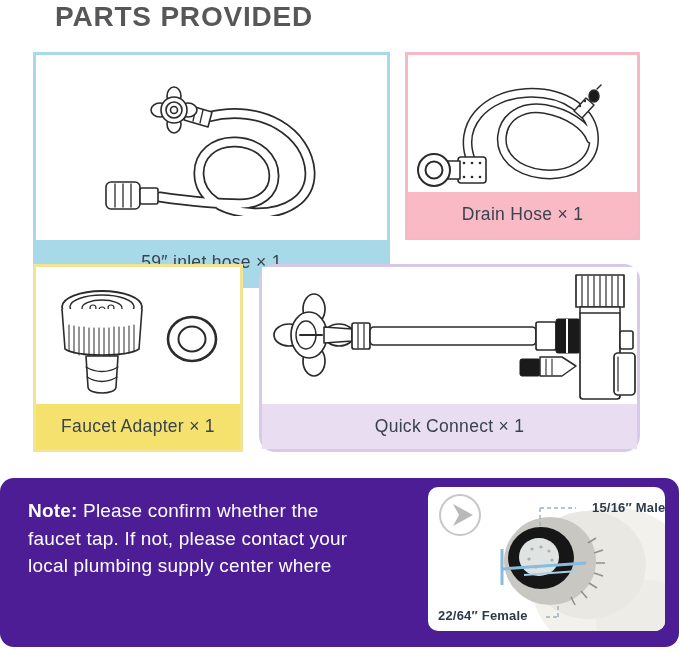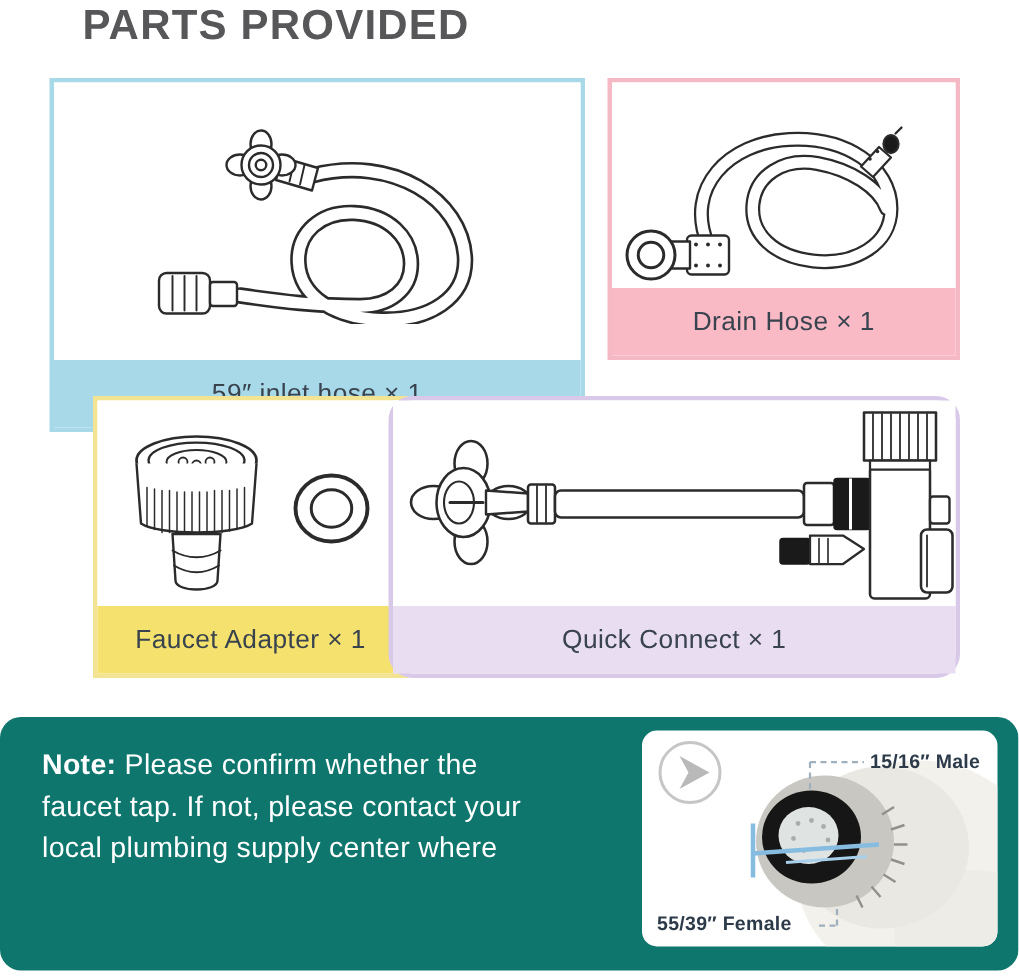--- a/index.html
+++ b/index.html
@@ -97,21 +97,21 @@
         <circle cx="64" cy="122" r="1.3" fill="#2b2b2b"></circle>
         <circle cx="72" cy="122" r="1.3" fill="#2b2b2b"></circle>
       <rect class="laf" style="stroke-width:1.6" x="38" y="106" width="14" height="18"></rect>
       <circle class="laf" style="stroke-width:2" cx="26" cy="115" r="16"></circle>
       <circle class="laf" style="stroke-width:2" cx="26" cy="115" r="8.5"></circle>
     </svg>
   </div>
   <div class="band" style="background: rgb(249, 186, 198); color: rgb(57, 67, 78);">Drain Hose × 1</div>
 </div>
 
-<div class="panel p2" style="border-color: rgb(243, 228, 147); margin-left: 29px;">
+<div class="panel p2" style="border-color: rgb(243, 228, 147);">
   <div class="art">
     <svg width="197" height="137" viewBox="0 0 197 137">
       <ellipse class="laf" style="stroke-width:1.8" cx="62" cy="40" rx="40" ry="16"></ellipse>
       <ellipse class="la" style="stroke-width:1.5" cx="62" cy="40" rx="32" ry="12"></ellipse>
       <ellipse class="la" style="stroke-width:1.3" cx="62" cy="41" rx="20" ry="8"></ellipse>
       <circle class="la" style="stroke-width:1.2" cx="53" cy="41" r="3"></circle>
       <circle class="la" style="stroke-width:1.2" cx="62" cy="43" r="3"></circle>
       <circle class="la" style="stroke-width:1.2" cx="71" cy="41" r="3"></circle>
       <path class="laf" style="stroke-width:1.6" d="M22,42 L25,82 C37,90 87,90 99,82 L102,42"></path>
       <path class="la" style="stroke-width:1" d="M29,58 v26 M34,59 v27 M39,60 v28 M44,60 v28 M49,61 v28 M54,61 v28 M59,61 v28 M64,61 v28 M69,61 v28 M74,60 v28 M79,60 v28 M84,60 v27 M89,59 v27 M94,58 v26"></path>
@@ -149,21 +149,21 @@
       <path class="laf" style="stroke-width:1.5" d="M278,90 h22 l14,9 -14,10 h-22 z"></path>
       <path class="la" style="stroke-width:1.1" d="M284,92 v16 M290,92 v16"></path>
       <rect class="laf" style="stroke-width:1.6" x="358" y="64" width="13" height="18" rx="2"></rect>
       <rect class="laf" style="stroke-width:1.7" x="352" y="86" width="21" height="42" rx="4"></rect>
       <path class="la" style="stroke-width:1.2" d="M356,90 v34"></path>
     </svg>
   </div>
   <div class="band" style="background: rgb(233, 221, 241); color: rgb(57, 67, 78);">Quick Connect × 1</div>
 </div>
 
-<div class="note" style="background: #0f766e;">
+<div class="note" style="background: #4c1d95;">
   <div class="note-text">
     <div class="ln"><b>Note:</b>&nbsp;<span>Please confirm whether the</span></div>
     <div class="ln">faucet tap.  If not, please contact your</div>
     <div class="ln">local plumbing supply center where</div>
   </div>
 
   <div class="card">
     <svg width="237" height="144" viewBox="0 0 237 144">
 
       <ellipse cx="185" cy="95" rx="82" ry="75" fill="#f2f1ec"></ellipse>
@@ -188,16 +188,16 @@
       <path d="M96,88 L150,84" stroke="#a8d0ea" stroke-width="2" fill="none"></path>
 
       <path d="M112,21 h36 M112,21 v19" stroke="#9fb0bf" stroke-width="1.5" stroke-dasharray="4 3" fill="none"></path>
       <path d="M118,130 h12 M130,130 v-12" stroke="#9fb0bf" stroke-width="1.5" stroke-dasharray="4 3" fill="none"></path>
 
       <g>
         <circle cx="32" cy="28" r="20" fill="none" stroke="#c6c6c6" stroke-width="2"></circle>
         <path d="M25,17 L45,28 L25,39 L31,28 Z" fill="#b9b9b9"></path>
       </g>
     </svg>
-    <div class="callout co-male" style="color: rgb(44, 58, 73);">15/16″ Male</div>
-    <div class="callout co-female" style="color: rgb(44, 58, 73);">55/39″ Female</div>
+    <div class="callout co-male" style="color: rgb(44, 58, 73); margin-left: 12px;">15/16″ Male</div>
+    <div class="callout co-female" style="color: rgb(44, 58, 73);">22/64″ Female</div>
   </div>
 </div>
 
 </body></html>

